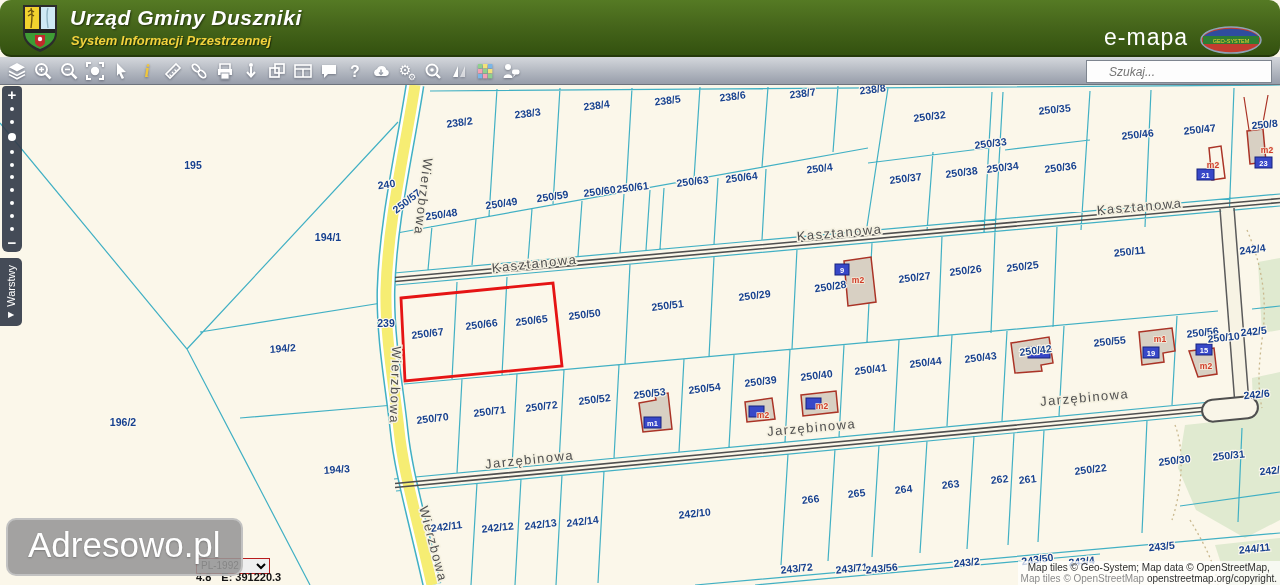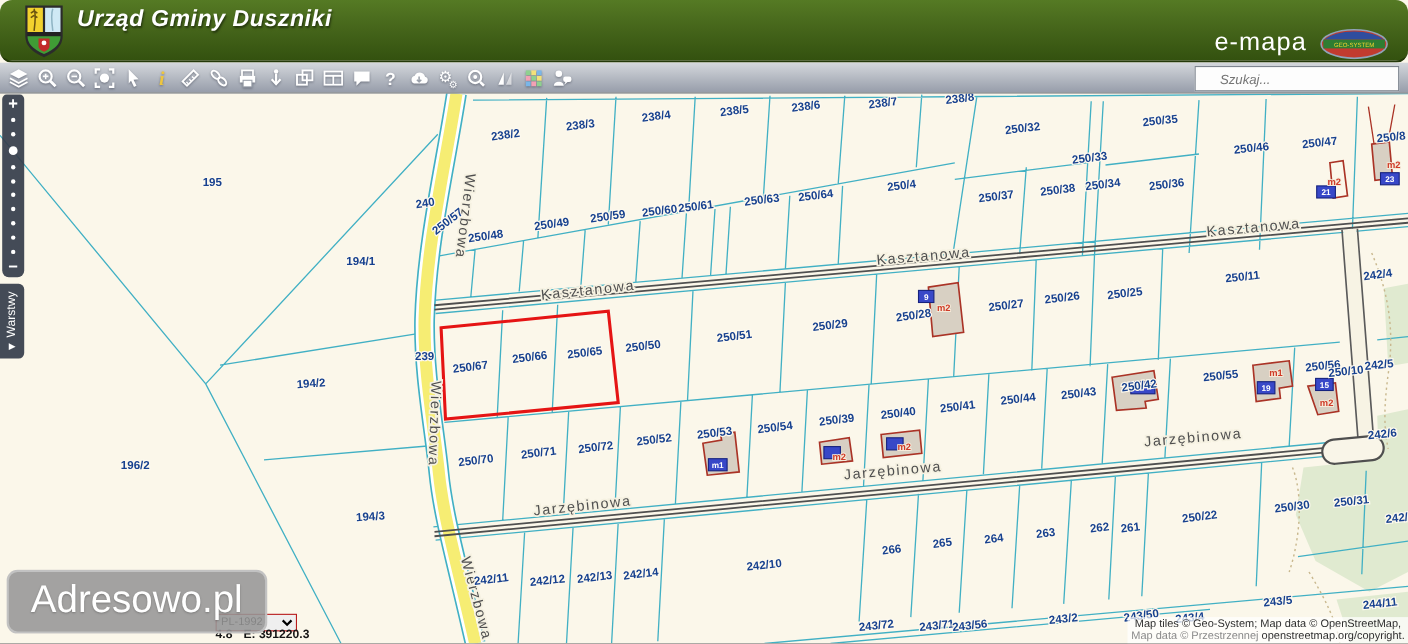--- a/index.html
+++ b/index.html
@@ -274,20 +274,21 @@
       <path d="M3,3 h14 v22 h-14 Z" fill="#f2d22e"></path>
       <path d="M19,3 h14 v22 h-14 Z" fill="#cfe9f5"></path>
       <path d="M3,25 h30 v4 h-30 Z" fill="#222"></path>
       <path d="M3,29 q0,10 15,16 q15,-6 15,-16 Z" fill="#3f9c35"></path>
       <path d="M13,31 h10 v7 q0,3 -5,5 q-5,-2 -5,-5 Z" fill="#c22b2b"></path>
       <circle cx="18" cy="35" r="2.2" fill="#fff"></circle>
       <path d="M9,4 q2,5 0,20 M9,6 l3,2 M9,6 l-3,2 M9,10 l3,2 M9,10 l-3,2" stroke="#6b5410" stroke-width="1.4" fill="none"></path>
       <path d="M26,4 q-2,5 0,20" stroke="#8fb4c4" stroke-width="1.4" fill="none"></path>
     </svg>
     <div class="hdr-title">Urząd Gminy Duszniki</div>
+    <div class="hdr-sub">System Informacji Przestrzennej</div>
     <div class="brand">e-mapa</div>
     <svg class="brand-logo" width="62" height="28" viewBox="0 0 62 28">
       <ellipse cx="31" cy="14" rx="30" ry="13" fill="#c23b2f" stroke="#8fa3b8" stroke-width="1.5"></ellipse>
       <path d="M4,10 a30 13 0 0 1 54,0 Z" fill="#2f4d9e"></path>
       <rect x="3" y="10" width="56" height="8" fill="#2f7d32"></rect>
       <text x="31" y="16.5" font-size="5.5" fill="#f2d22e" text-anchor="middle" font-family="Liberation Sans,sans-serif">GEO-SYSTEM</text>
     </svg>
   </div>
 
   <div class="tbar">
@@ -462,16 +463,16 @@
     <select>
       <option>PL-1992</option>
     </select>
   </div>
   <div class="coords">
     <span>4.8</span><span>E: 391220.3</span>
   </div>
 
   <div class="attr">
     <div>Map tiles © Geo-System; Map data © OpenStreetMap,</div>
-    <div><span class="dim">Map data © Przestrzennej</span> <span>openstreetmap.org/copyright.</span></div>
+    <div><span class="dim">Map tiles © OpenStreetMap</span> <span>openstreetmap.org/copyright.</span></div>
   </div>
 
 </div>
 
 </body></html>

